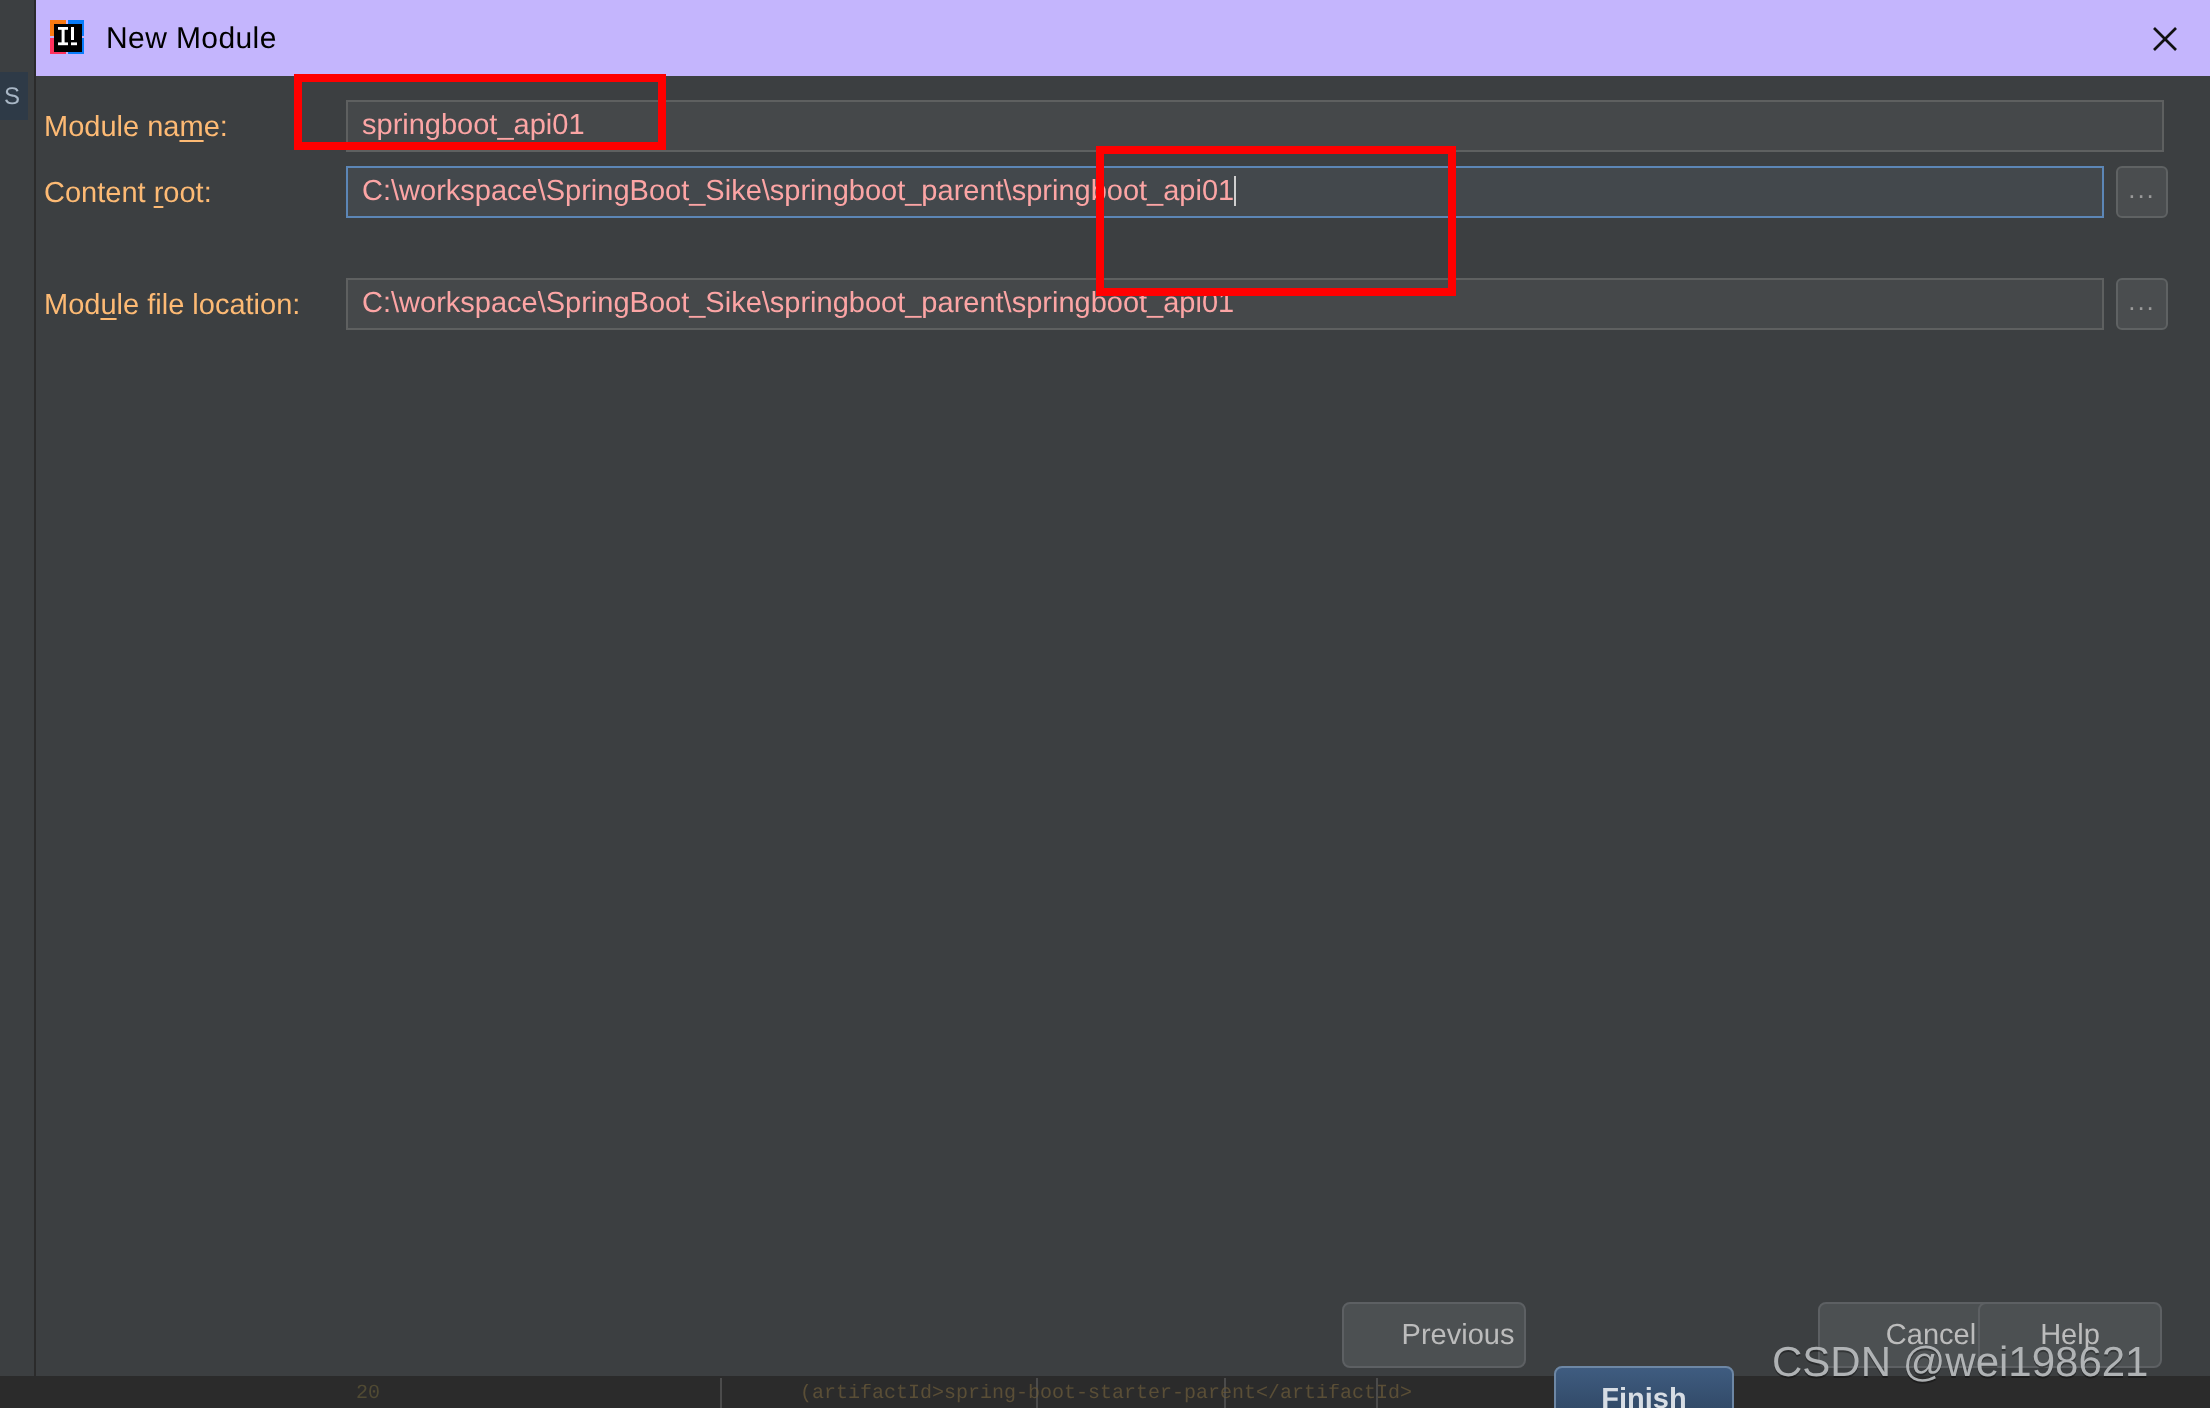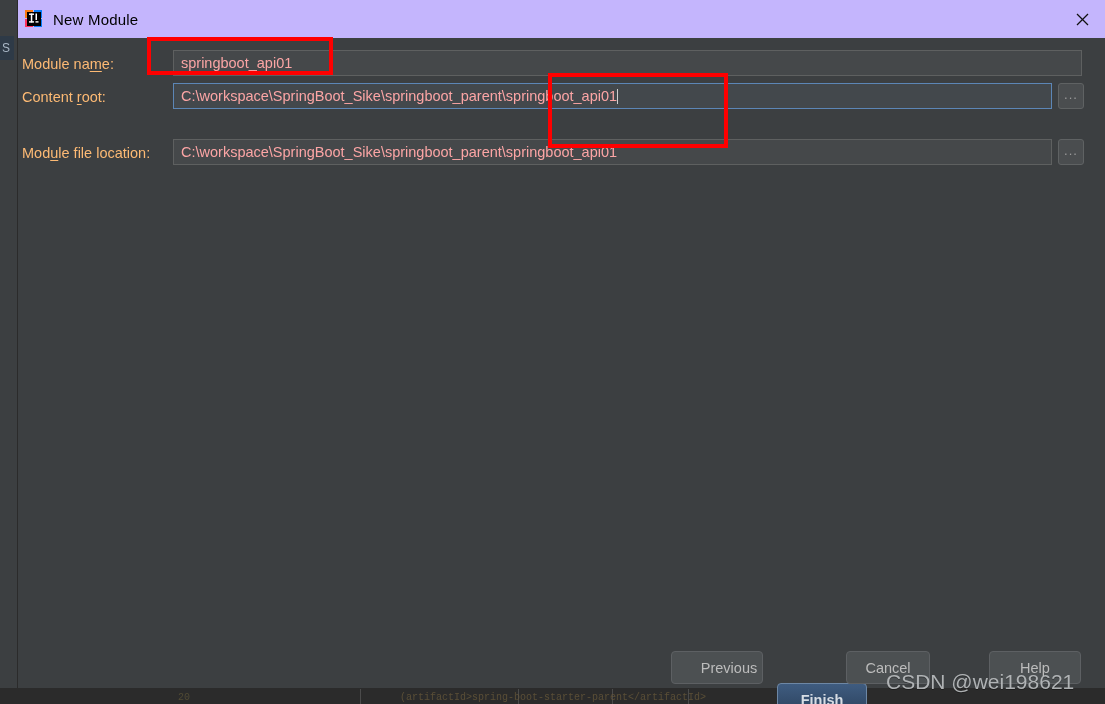--- a/index.html
+++ b/index.html
@@ -183,21 +183,21 @@
       </div>
 
     </div>
 
     <div class="annot" style="left:129px;top:37px;width:186px;height:38px;"></div>
     <div class="annot" style="left:530px;top:73px;width:180px;height:75px;"></div>
 
     <div class="btnbar">
       <div class="btn" style="left:653px;width:92px;padding-left:24px;">Previous</div>
       <div class="btn primary" style="left:759px;width:90px;">Finish</div>
-      <div class="btn" style="left:828px;width:84px;">Cancel</div>
+      <div class="btn" style="left:891px;width:113px;">Cancel</div>
       <div class="btn" style="left:971px;width:92px;">Help</div>
     </div>
 
   </div>
 
   <div class="watermark">CSDN @wei198621</div>
 
 </div>
 
 </body></html>

